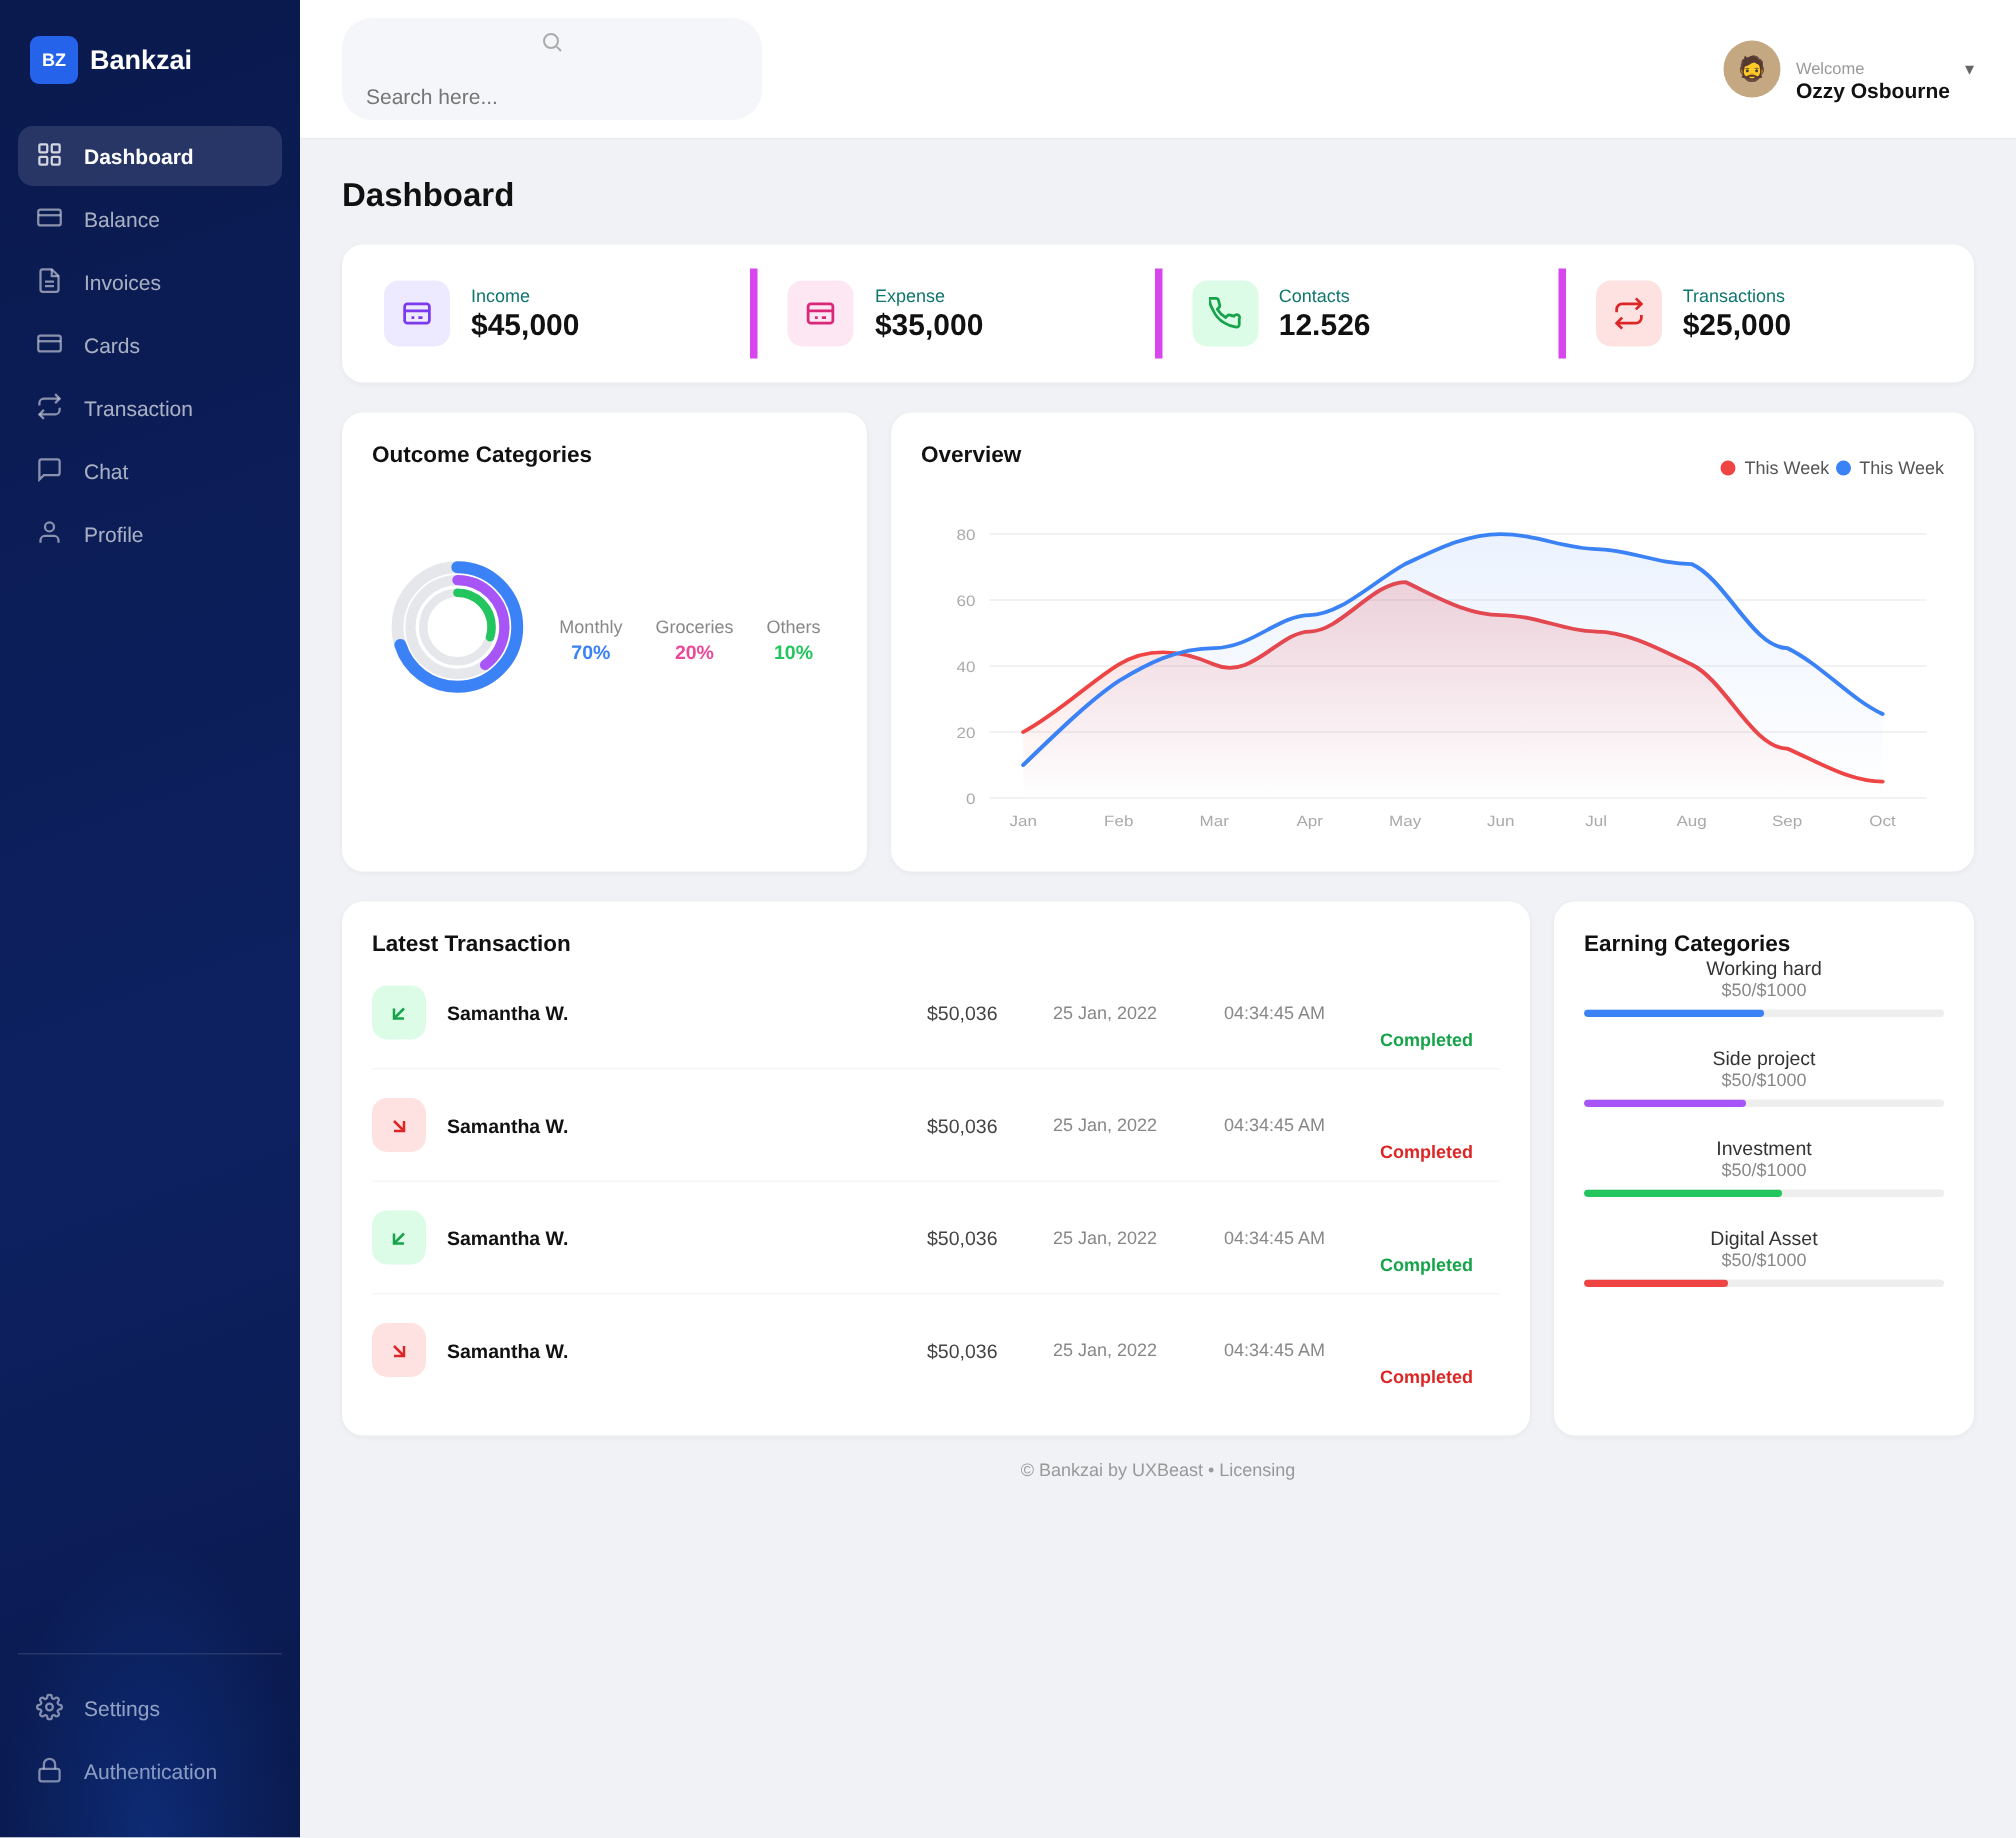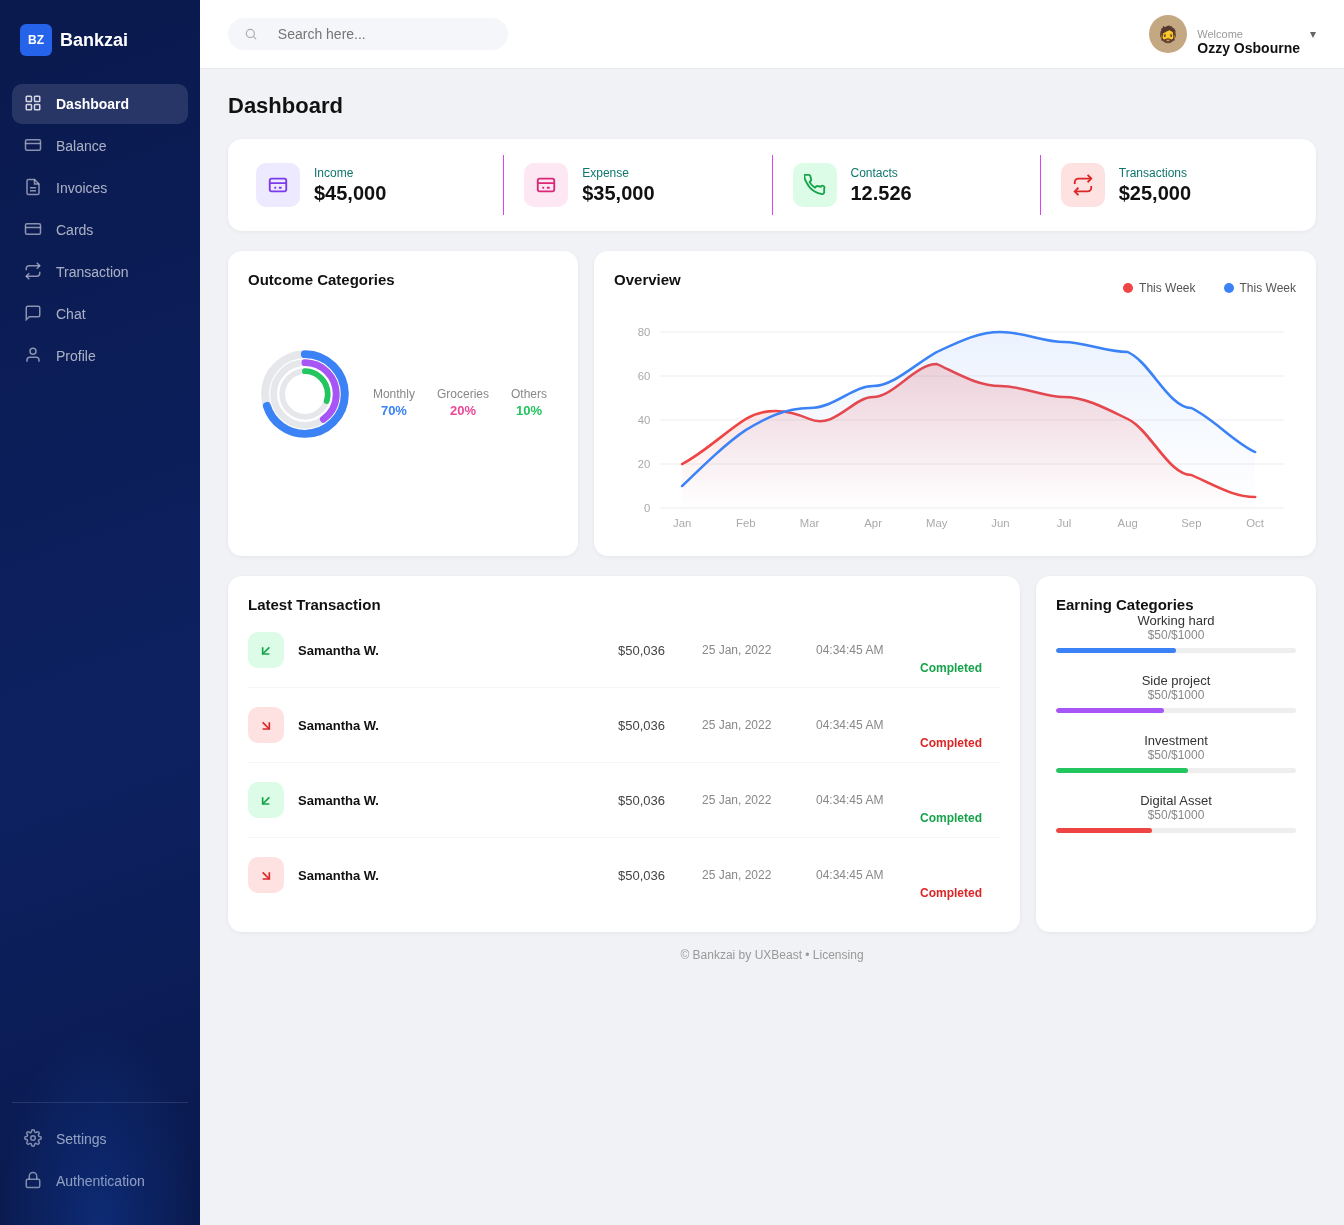--- a/index.html
+++ b/index.html
@@ -54,21 +54,21 @@
 
     
     .topbar {
       background: white; padding: 12px 28px;
       display: flex; align-items: center; justify-content: space-between;
       border-bottom: 1px solid #e8eaed; flex-shrink: 0;
     }
     .search-bar {
       display: flex; align-items: center; gap: 20px;
       background: #f5f6fa; border-radius: 20px;
-      padding: 8px 16px; width: 280px;
+      padding: 8px 16px; width: 280px; flex-direction: column;
     }
     .search-input { border: none; background: transparent; outline: none; font-size: 14px; color: #666; width: 100%; }
     .user-area { display: flex; align-items: center; gap: 10px; }
     .user-avatar {
       width: 38px; height: 38px; border-radius: 50%;
       background: #c4a882;
       overflow: hidden; display: flex; align-items: center; justify-content: center;
       font-size: 16px;
     }
     .user-info { display: flex; flex-direction: column; margin-top: 16px; }
@@ -83,21 +83,21 @@
     
     .stats-row {
       background: white; border-radius: 14px;
       display: flex; align-items: center;
       padding: 16px 8px; margin-bottom: 20px;
       box-shadow: 0 1px 4px rgba(0,0,0,0.05);
     }
     .stat-item {
       flex: 1; display: flex; align-items: center; gap: 14px; padding: 8px 20px;
     }
-    .stat-item + .stat-item { border-left: 1px solid #d946ef; }
+    .stat-item + .stat-item { border-left: 5px solid #d946ef; }
     .stat-icon-wrap {
       width: 44px; height: 44px; border-radius: 10px;
       display: flex; align-items: center; justify-content: center; font-size: 20px;
     }
     .stat-icon-income { background: #ede9fe; }
     .stat-icon-expense { background: #fce7f3; }
     .stat-icon-contacts { background: #dcfce7; }
     .stat-icon-transactions { background: #fee2e2; }
     .stat-label { font-size: 12px; color: #0f766e; margin-bottom: 2px; }
     .stat-value { font-size: 20px; font-weight: 700; color: #111; }
@@ -116,21 +116,21 @@
     .donut-container { display: flex; flex-direction: row; align-items: center; }
     .donut-svg { width: 180px; height: 180px; }
     .donut-labels { display: flex; justify-content: space-around; width: 100%; margin-top: 16px; }
     .donut-label { text-align: center; font-size: 12px; color: #888; }
     .donut-pct { font-size: 13px; font-weight: 700; margin-top: 2px; }
     .pct-blue { color: #3b82f6; }
     .pct-green { color: #22c55e; }
 
     
     .overview-header { display: flex; align-items: center; justify-content: space-between; margin-bottom: 8px; }
-    .legend { display: flex; gap: 28px; align-items: center; }
+    .legend { display: flex; gap: 4px; align-items: center; }
     .legend-item { display: flex; align-items: center; gap: 6px; font-size: 12px; color: #555; }
     .legend-dot { width: 10px; height: 10px; border-radius: 50%; }
 
     
     .line-chart-svg { width: 100%; height: 220px; }
 
     
     .bottom-row { display: flex; gap: 16px; }
     .transactions-card {
       flex: 1; background: white; border-radius: 14px;

